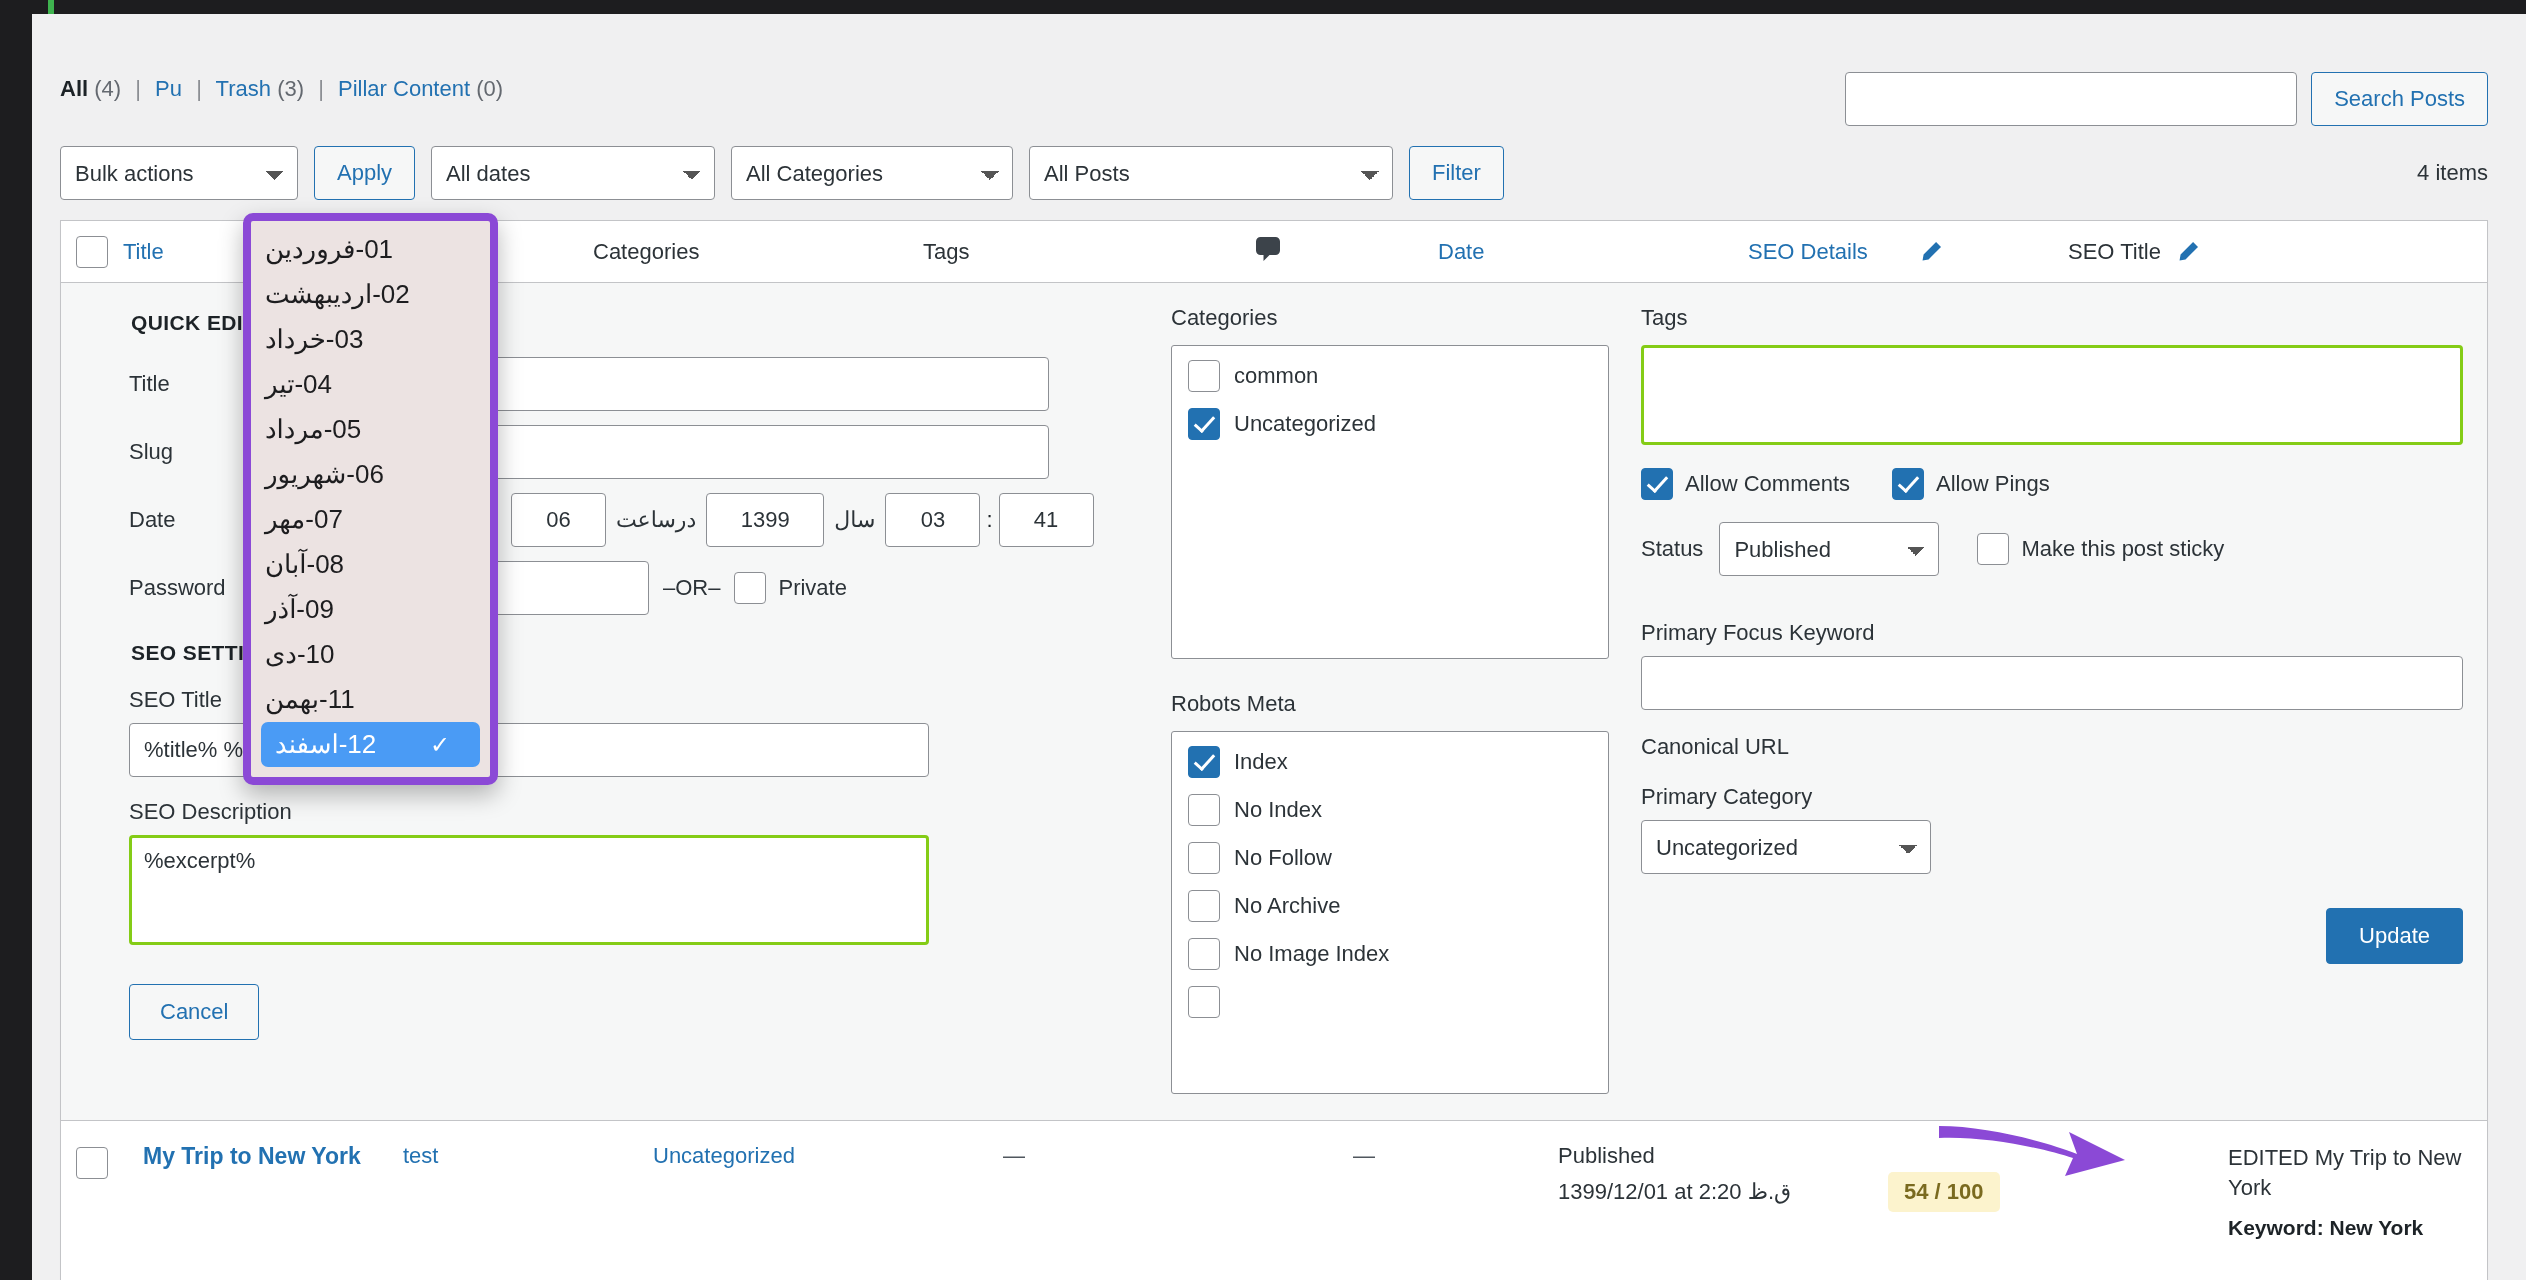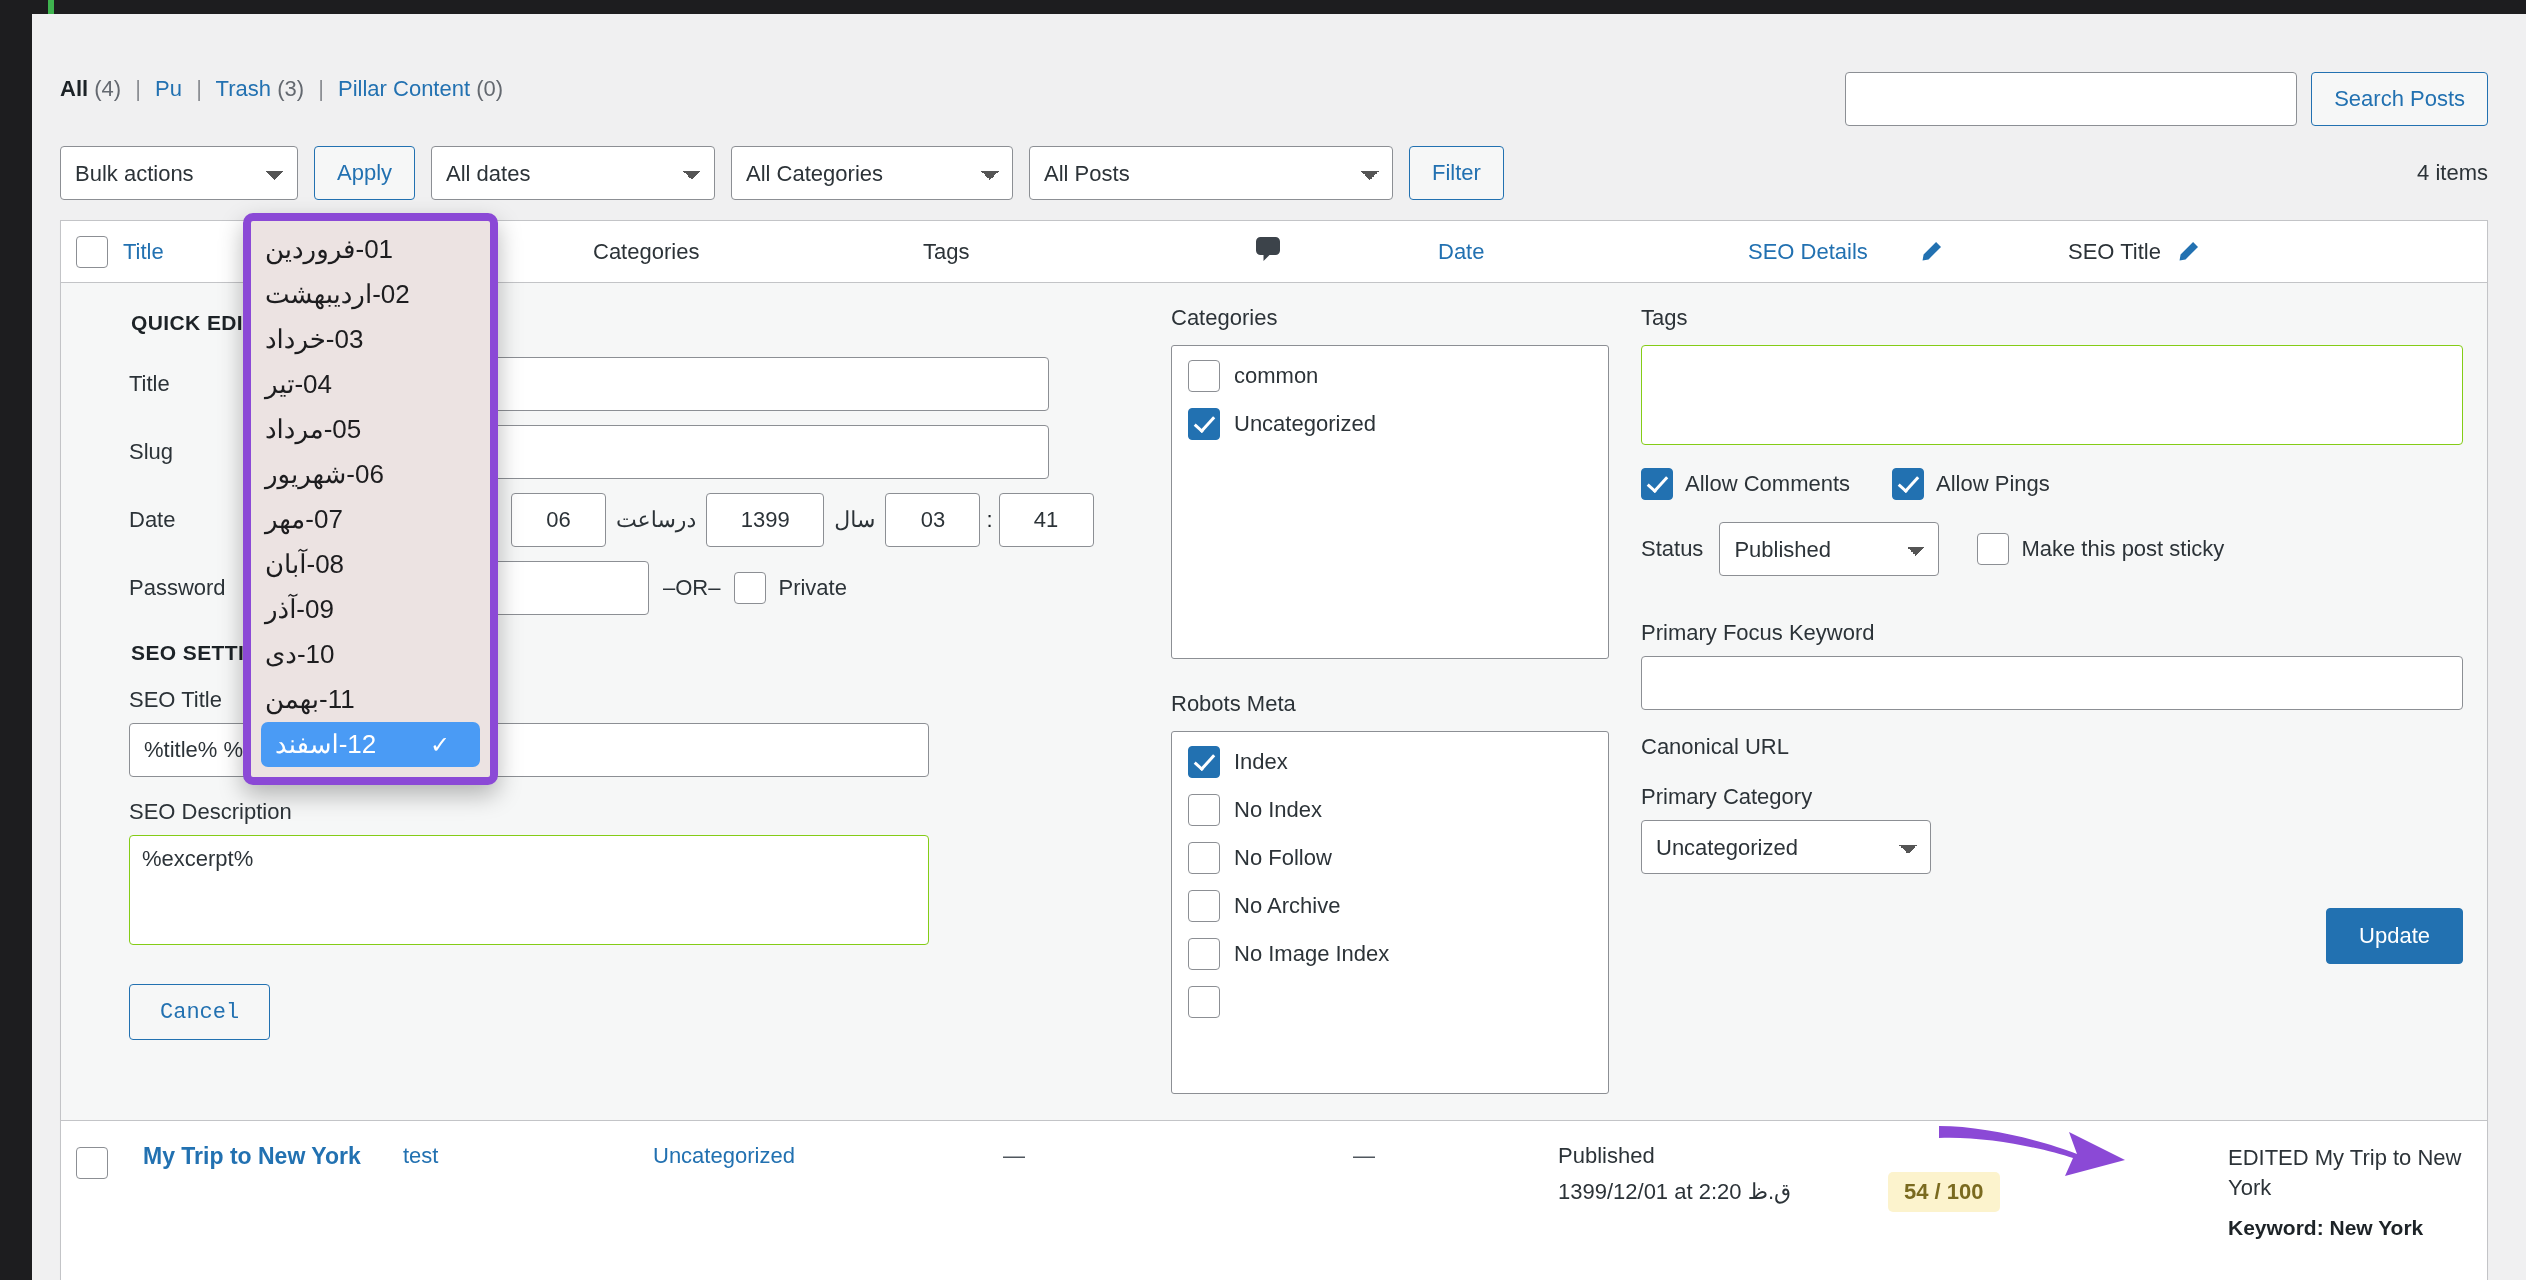--- a/index.html
+++ b/index.html
@@ -104,21 +104,21 @@
   .mini-yr { width:118px; text-align:center; }
   .fa-lbl { font-size:22px; color:#2c3338; margin:0 10px; direction:rtl; }
   .or-lbl { font-size:22px; color:#2c3338; margin:0 14px; }
   .inline-check { display:flex; align-items:center; gap:12px; font-size:22px; color:#2c3338; }
 
   .boxlabel { font-size:22px; color:#2c3338; margin-bottom:14px; }
   .termbox { border:1px solid #8c8f94; background:#fff; border-radius:3px; padding:14px 16px;
              height:314px; overflow:hidden; }
   .termrow { display:flex; align-items:center; gap:14px; margin-bottom:16px; font-size:22px; color:#2c3338; }
 
-  .txtarea { width:100%; border:1px solid #84cc16; border-radius:4px; background:#fff;
+  .txtarea { width:100%; border:3px solid #84cc16; border-radius:4px; background:#fff;
              font-size:22px; font-family:inherit; padding:10px 12px; color:#2c3338; resize:none; }
 
   .chk-inline-row { display:flex; align-items:center; gap:42px; margin:18px 0 22px 0; }
   .status-row { display:flex; align-items:center; gap:16px; }
   .status-row .lbl { font-size:22px; color:#2c3338; }
 
   .seo-head { font-size:21px; font-weight:bold; letter-spacing:.4px; color:#1d2327; margin:26px 0 22px 2px; }
   .fld-label { font-size:22px; color:#2c3338; margin-bottom:10px; }
   .fld-input { width:100%; height:54px; border:1px solid #8c8f94; border-radius:4px; background:#fff;
                font-size:22px; font-family:inherit; padding:0 14px; color:#2c3338; }
@@ -290,21 +290,21 @@
             <div style="width:800px;">
               <div class="fld-label">SEO Title</div>
               <input class="fld-input" value="%title% %sep% %sitename%" style="">
             </div>
 
             <div style="width:800px; margin-top:22px;">
               <div class="fld-label">SEO Description</div>
               <textarea class="txtarea" rows="3" style="height: 110px;">%excerpt%</textarea>
             </div>
 
-            <div style="margin-top:34px;font-family:Liberation Mono, monospace;">
+            <div style="margin-top:34px;">
               <button class="btn-cancel">Cancel</button>
             </div>
           </div>
 
           <div class="ie-col-mid">
             <div class="boxlabel">Categories</div>
             <div class="termbox">
               <div class="termrow">
                 <input type="checkbox" class="wpcb" style="">
                 <span>common</span>

